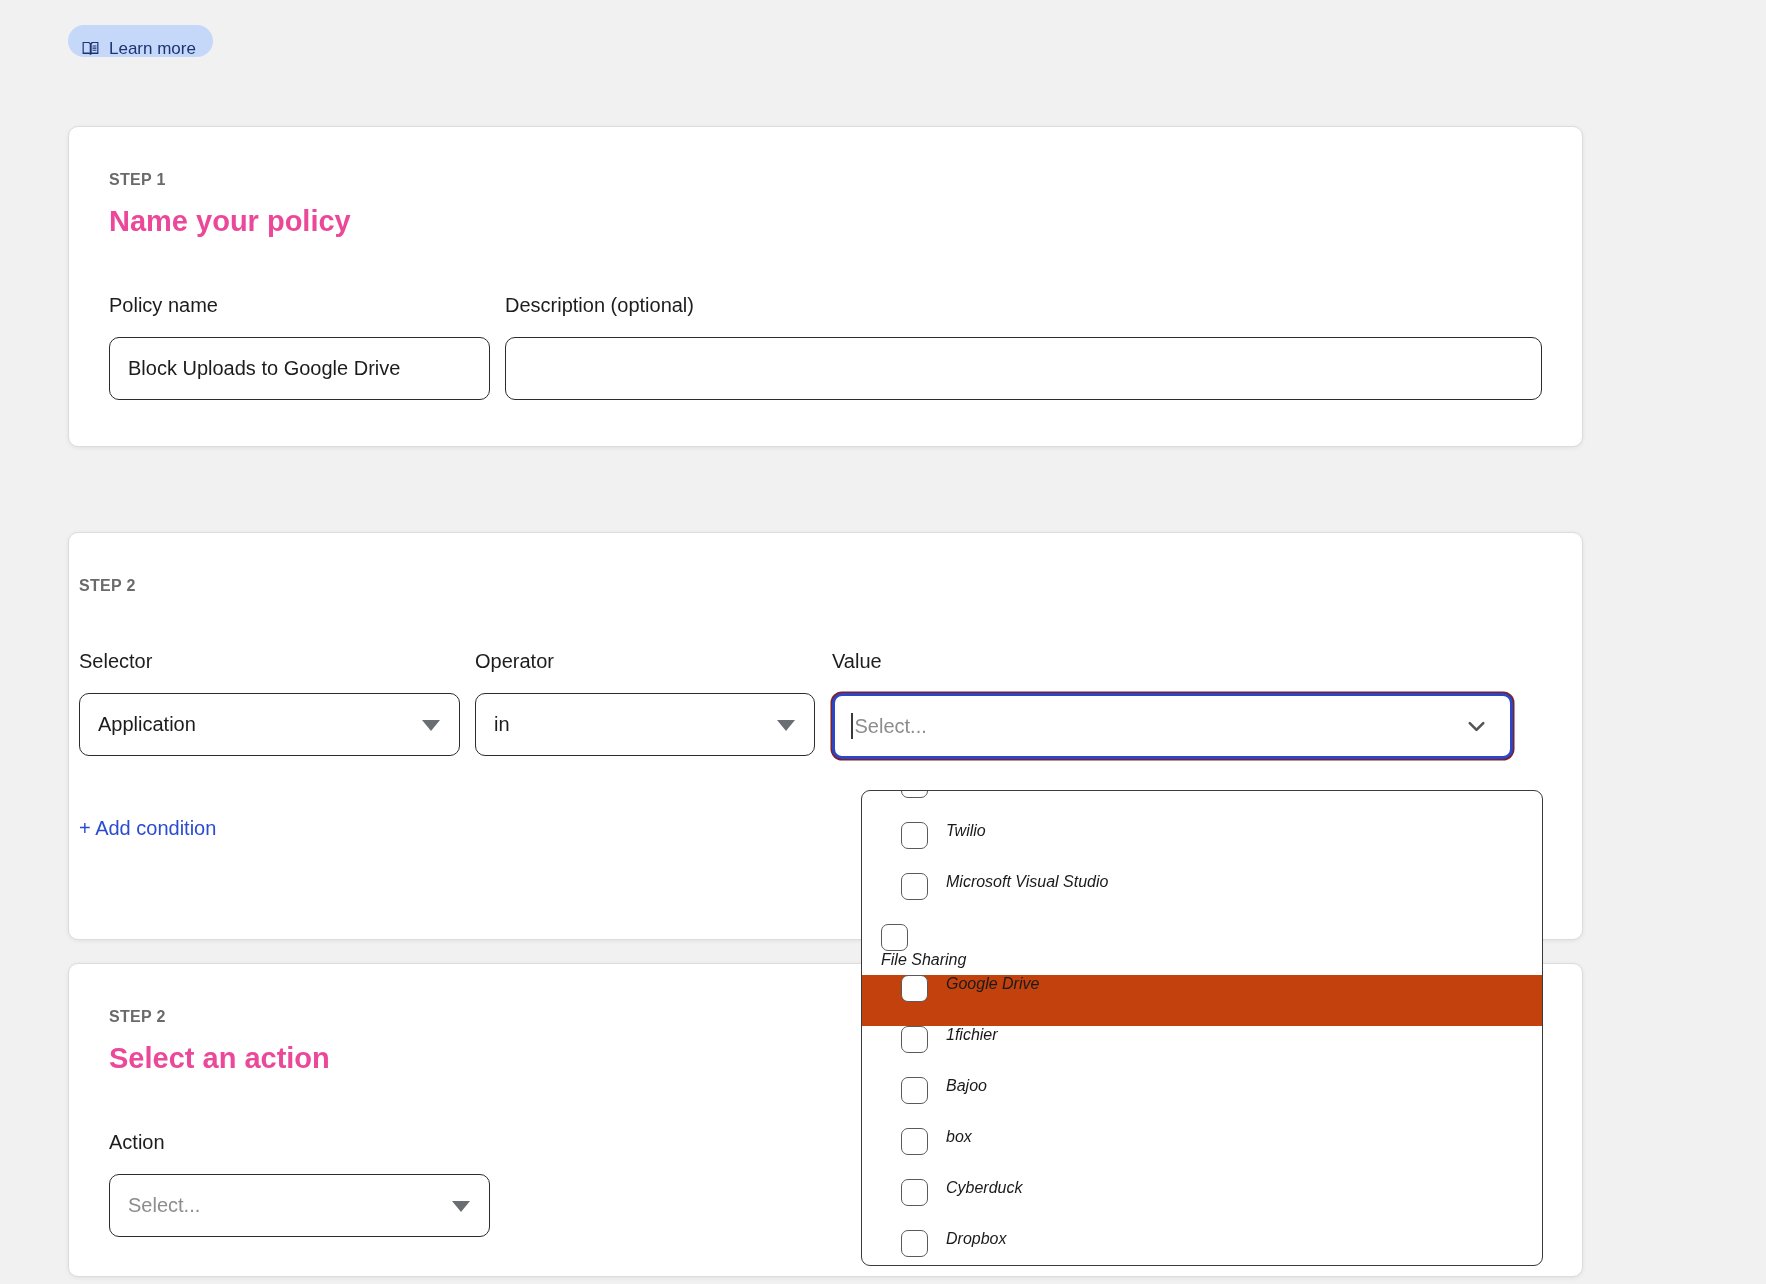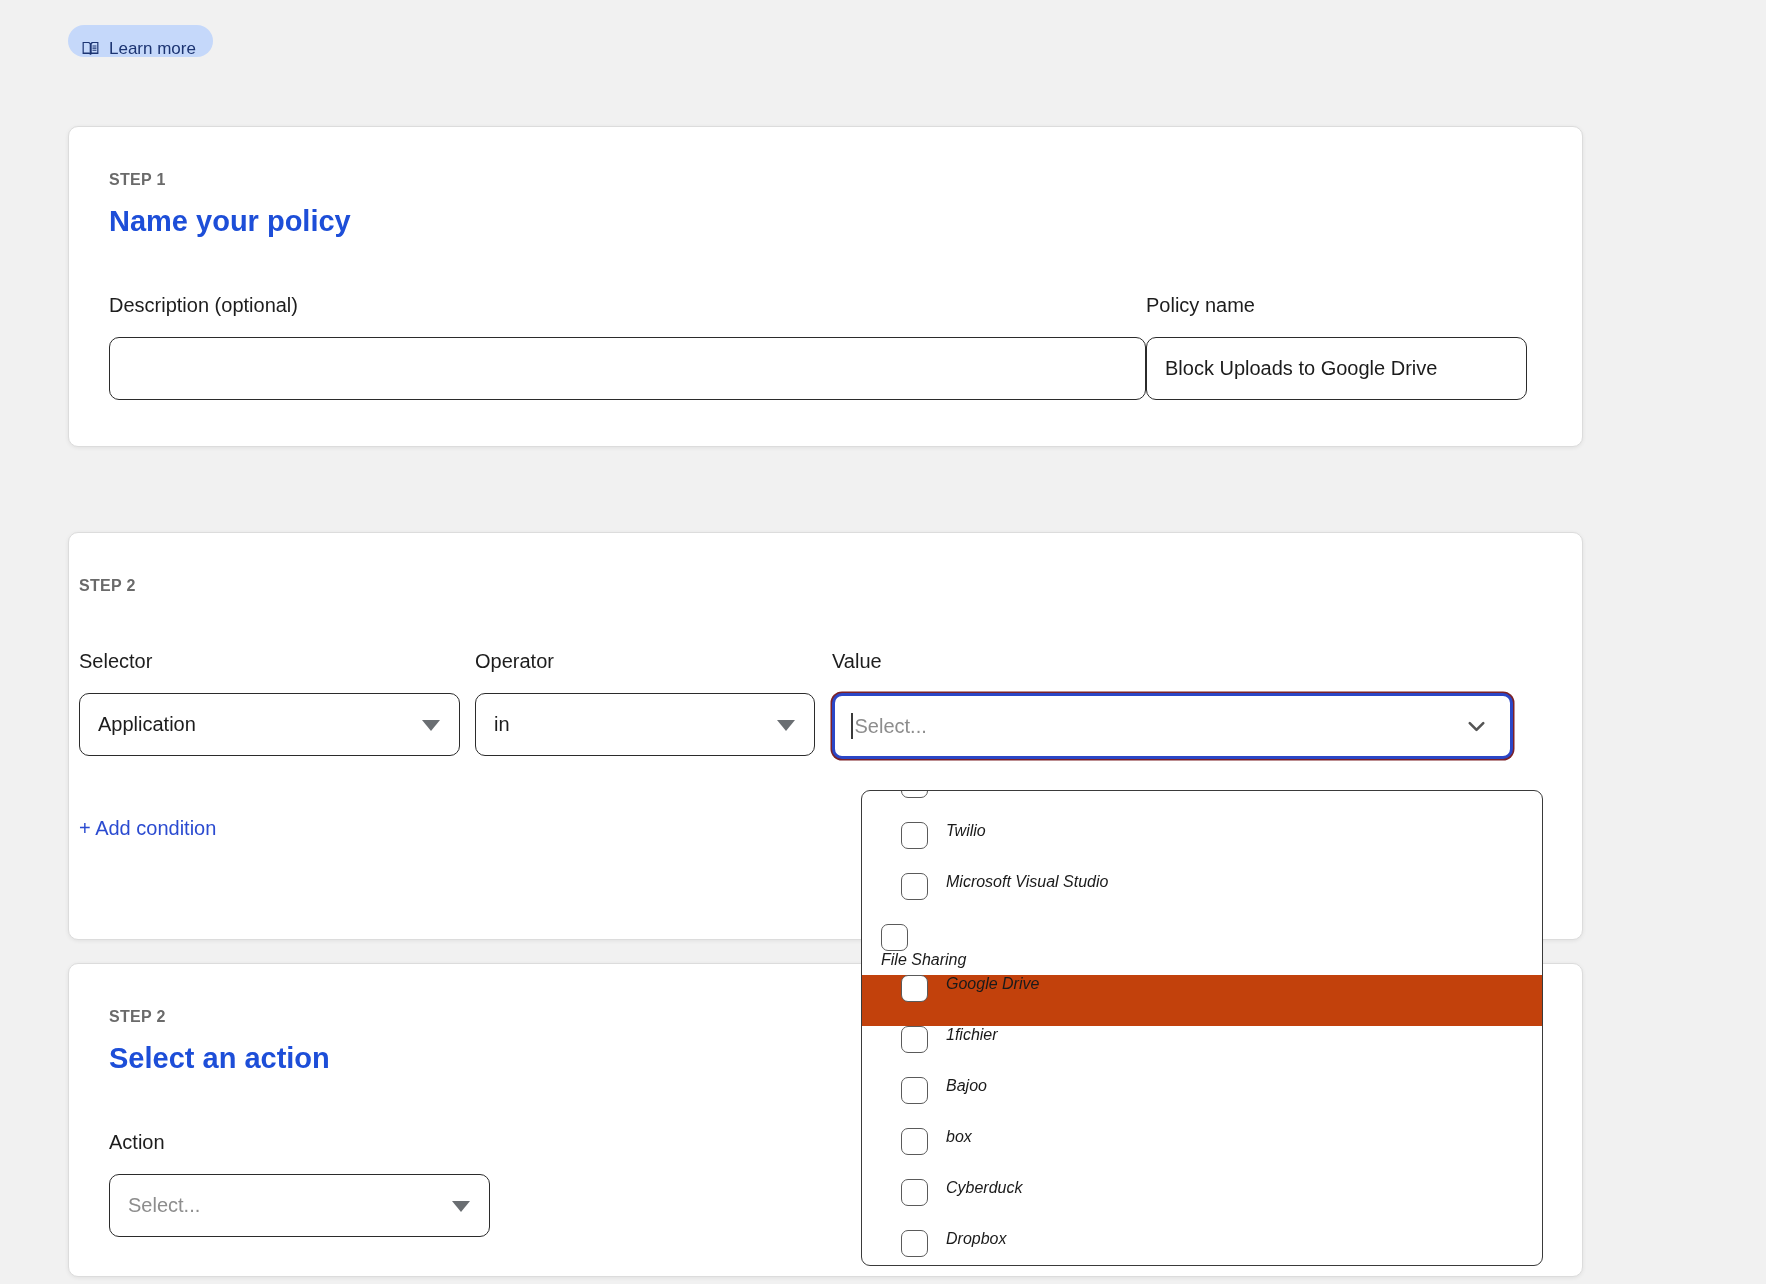--- a/index.html
+++ b/index.html
@@ -29,21 +29,21 @@
     padding:44px 40px;box-sizing:border-box;
   }
   .card-step1{top:126px;height:321px;}
   .card-step2{top:532px;height:408px;padding-left:10px;}
   .card-step3{top:963px;height:314px;}
   .eyebrow{
     font-size:16px;font-weight:700;color:#6a6a6a;
     letter-spacing:.3px;line-height:18px;
   }
   .card-title{
-    margin:15px 0 0 0;font-size:29px;font-weight:700;color:#1d4ed8;line-height:35px;
+    margin:15px 0 0 0;font-size:29px;font-weight:700;color:#ec4899;line-height:35px;
   }
   .fields{display:flex;margin-top:54px;}
   .field label{
     display:block;font-size:20px;color:#1d1d1d;line-height:24px;margin-bottom:20px;
   }
   .col-policy{width:381px;margin-right:15px;}
   .col-desc{flex:1;}
   .col-selector{width:381px;margin-right:15px;}
   .col-operator{width:340px;margin-right:17px;}
   .col-value{width:681px;}
@@ -115,27 +115,27 @@
       <path fill="#1c3472" d="M2 1h7c1.3 0 2.4.6 3 1.6C12.6 1.6 13.7 1 15 1h7v15.4h-7.6c-.9 0-1.8.4-2.4 1.1-.6-.7-1.5-1.1-2.4-1.1H2V1zm9 3.1c-.4-1-1.4-1.6-2.5-1.6H3.5v11.9H9.6c.5 0 1 .1 1.4.3V4.1zm2 10.6c.4-.2.9-.3 1.4-.3h6.1V2.5H16c-1.1 0-2.1.6-2.5 1.6v10.6z"></path>
       <path fill="#1c3472" d="M14.5 5.5h5v1.4h-5zM14.5 8.2h5v1.4h-5zM14.5 10.9h5v1.4h-5z"></path>
     </svg>
     <span>Learn more</span>
   </button>
 
   <section class="card card-step1">
     <div class="eyebrow">STEP 1</div>
     <h2 class="card-title">Name your policy</h2>
     <div class="fields">
+      <div class="field col-policy">
+        <label>Policy name</label>
+        <input class="text-input" type="text" value="Block Uploads to Google Drive" style="">
+      </div>
       <div class="field col-desc">
         <label>Description (optional)</label>
         <input class="text-input" type="text" value="" style="">
-      </div>
-      <div class="field col-policy">
-        <label>Policy name</label>
-        <input class="text-input" type="text" value="Block Uploads to Google Drive" style="">
       </div>
     </div>
   </section>
 
   <section class="card card-step2">
     <div class="eyebrow">STEP 2</div>
     <div class="fields">
       <div class="field col-selector">
         <label>Selector</label>
         <div class="select">

